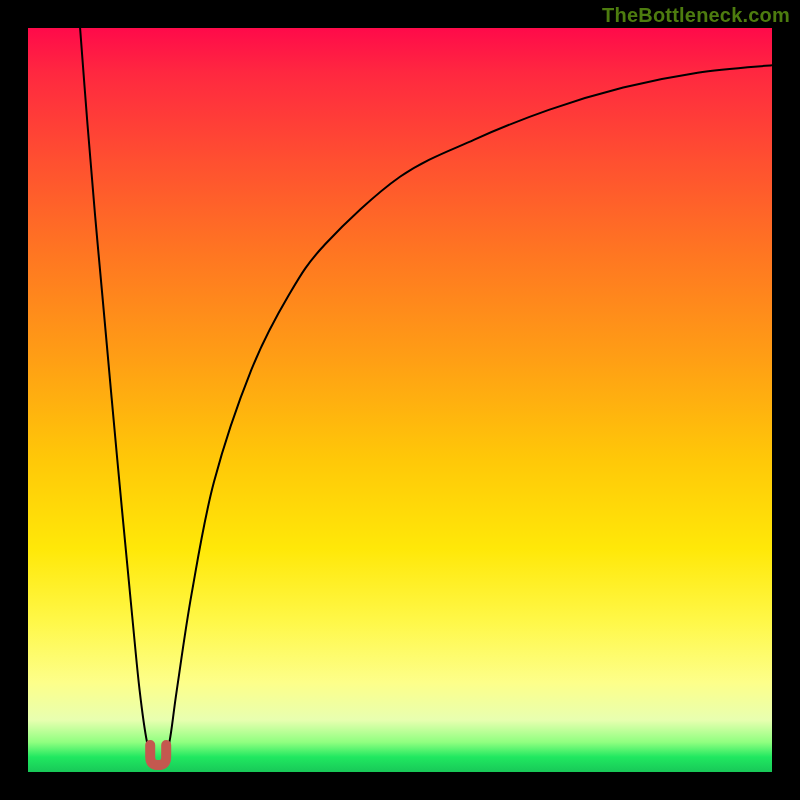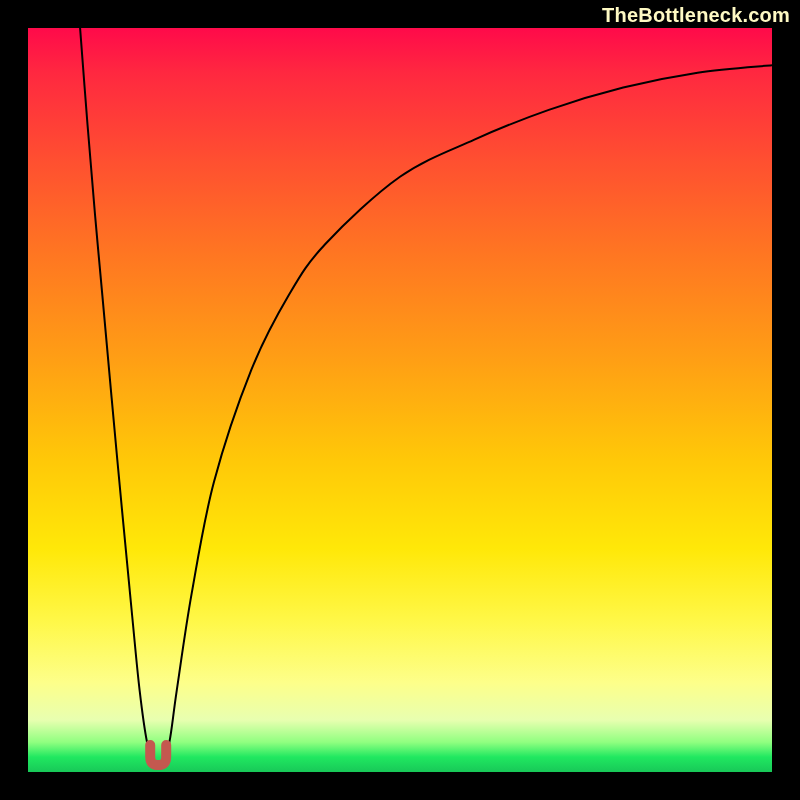--- a/index.html
+++ b/index.html
@@ -45,21 +45,21 @@
       #e8ffb0 93%,
       #90ff80 96%,
       #20e860 98%,
       #18c858 100%
     );
   }
   .watermark {
     position: absolute;
     top: 4px;
     right: 10px;
-    color: #fef9c3;
+    color: #4d7c0f;
     font-size: 20px;
     font-weight: 600;
     letter-spacing: 0.2px;
   }
   svg.curve {
     position: absolute;
     top: 0; left: 0;
     width: 100%;
     height: 100%;
   }

